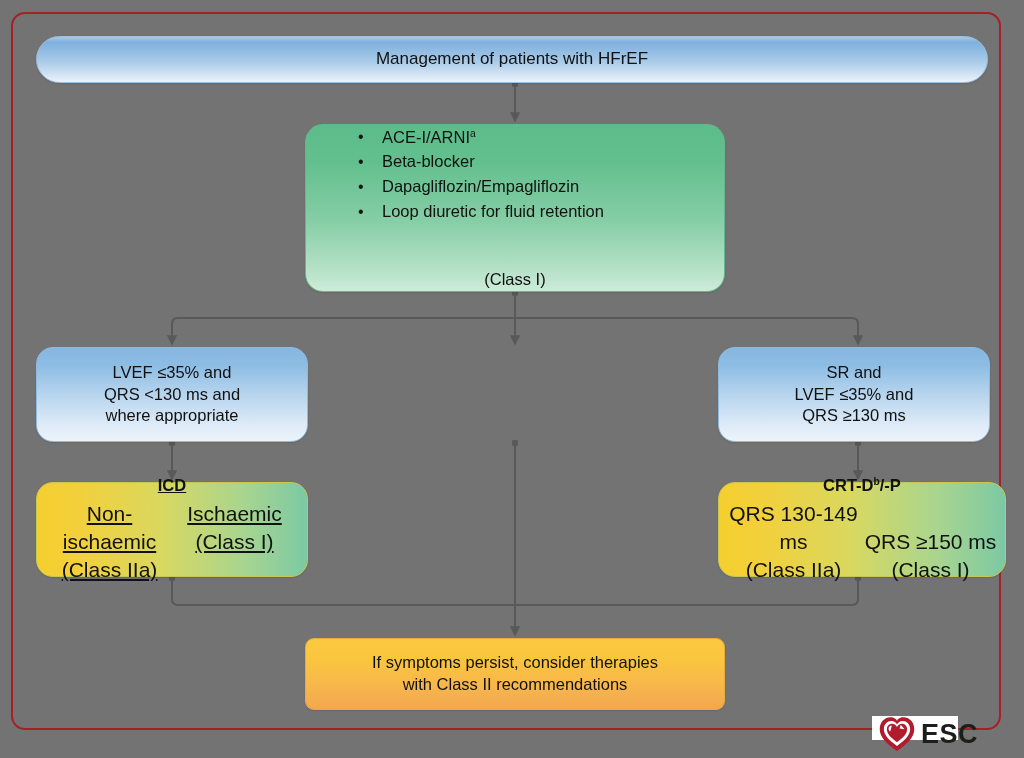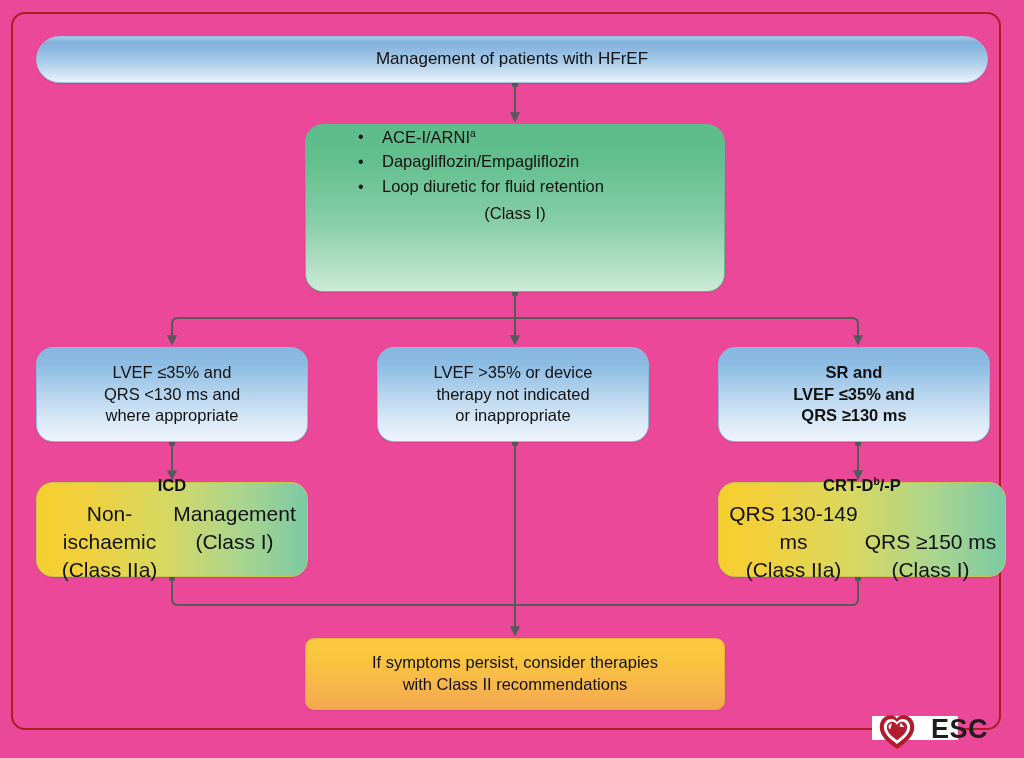--- a/index.html
+++ b/index.html
@@ -12,21 +12,21 @@
     height: 758px;
     font-family: "Liberation Sans", sans-serif;
     color: #1a1a1a;
     overflow: hidden;
   }
 
   #canvas {
     position: relative;
     width: 1024px;
     height: 758px;
-    background: #ec4899;
+    background: #737373;
   }
 
   
   .frame {
     position: absolute;
     left: 11px;
     top: 12px;
     width: 990px;
     height: 718px;
     border: 2.5px solid #a81f26;
@@ -75,21 +75,21 @@
   
   .therapy-box {
     left: 305px;
     top: 124px;
     width: 420px;
     height: 168px;
     border-radius: 18px;
     background: linear-gradient(to bottom, #5cbc8a 0%, #63bf8e 22%, #86cea6 58%, #b7e2c8 88%, #cdecd9 100%);
     border: 1px solid #63b98b;
     align-items: stretch;
-    justify-content: flex-start;
+    justify-content: space-between;
     box-shadow: 0 1px 2px rgba(0,0,0,0.10);
   }
   .therapy-list {
     margin: 0;
     padding: 0 18px 0 76px;
     list-style: none;
     text-align: left;
     font-size: 16.5px;
   }
   .therapy-list li {
@@ -112,33 +112,33 @@
   
   .criteria {
     height: 95px;
     border-radius: 17px;
     background: linear-gradient(to bottom, #86b7e0 0%, #8dbce3 18%, #b4d3ed 48%, #dbe9f7 80%, #edf4fb 100%);
     border: 1px solid #8fb9de;
     box-shadow: 0 1px 2px rgba(0,0,0,0.10);
   }
   .criteria-left   { left: 36px;  top: 347px; width: 272px; }
   .criteria-mid    { left: 377px; top: 347px; width: 272px; }
-  .criteria-right  { left: 718px; top: 347px; width: 272px; font-weight: bold; }
+  .criteria-right  { left: 718px; top: 347px; width: 272px; }
 
   
   .device {
     top: 482px;
     height: 95px;
     border-radius: 17px;
     background: linear-gradient(to right, #f5cf2e 0%, #f2d03c 16%, #d9d860 46%, #a9d58f 76%, #7cc9a4 100%);
     border: 1px solid #c9c64e;
     justify-content: center;
     box-shadow: 0 1px 2px rgba(0,0,0,0.10);
   }
-  .device-left  { left: 36px;  width: 272px; }
+  .device-left  { left: 36px;  width: 272px; text-decoration: underline; }
   .device-right { left: 718px; width: 288px; }
   .device-title {
     font-weight: bold;
     font-size: 16.5px;
     margin-bottom: 3px;
   }
   .device-cols {
     display: flex;
     width: 100%;
     justify-content: space-between;
@@ -174,21 +174,22 @@
   }
 
   
   .esc-logo {
     position: absolute;
     left: 878px;
     top: 714px;
     width: 112px;
     height: 40px;
     display: flex;
-    gap: 15px;
+    align-items: center;
+    gap: 5px;
   }
   .esc-text {
     font-family: "Liberation Sans", sans-serif;
     font-weight: bold;
     font-size: 27px;
     letter-spacing: 0.5px;
     color: #1d1d1b;
   }
 </style>
 </head>
@@ -229,55 +230,51 @@
     <path d="M 858 578 L 858 599 Q 858 605 852 605 L 515 605" stroke="#58595b" stroke-width="2" fill="none" marker-start="url(#dot)"></path>
   </svg>
 
   <div class="node title-pill">
     <span>Management of patients with HFrEF</span>
   </div>
 
   <div class="node therapy-box">
     <ul class="therapy-list">
       <li><span>ACE-I/ARNI</span><sup>a</sup></li>
+      <li><span>Beta-blocker</span></li>
       <li><span>Dapagliflozin/Empagliflozin</span></li>
       <li><span>Loop diuretic for fluid retention</span></li>
     </ul>
     <div class="therapy-class">(Class I)</div>
   </div>
 
   <div class="node criteria criteria-left">
     <div>LVEF ≤35% and</div>
     <div>QRS &lt;130 ms and</div>
     <div>where appropriate</div>
   </div>
 
-  <div class="node criteria criteria-mid">
-    <div>LVEF &gt;35% or device</div>
-    <div>therapy not indicated</div>
-    <div>or inappropriate</div>
-  </div>
 
   <div class="node criteria criteria-right">
     <div>SR and</div>
     <div>LVEF ≤35% and</div>
     <div>QRS ≥130 ms</div>
   </div>
 
   <div class="node device device-left">
     <div class="device-title">
       <span>ICD</span>
     </div>
     <div class="device-cols">
       <div class="device-col">
         <div>Non-ischaemic</div>
         <div>(Class IIa)</div>
       </div>
       <div class="device-col">
-        <div>Management</div>
+        <div>Ischaemic</div>
         <div>(Class I)</div>
       </div>
     </div>
   </div>
 
   <div class="node device device-right">
     <div class="device-title">
       <span>CRT-D</span><sup>b</sup><span>/-P</span>
     </div>
     <div class="device-cols">

